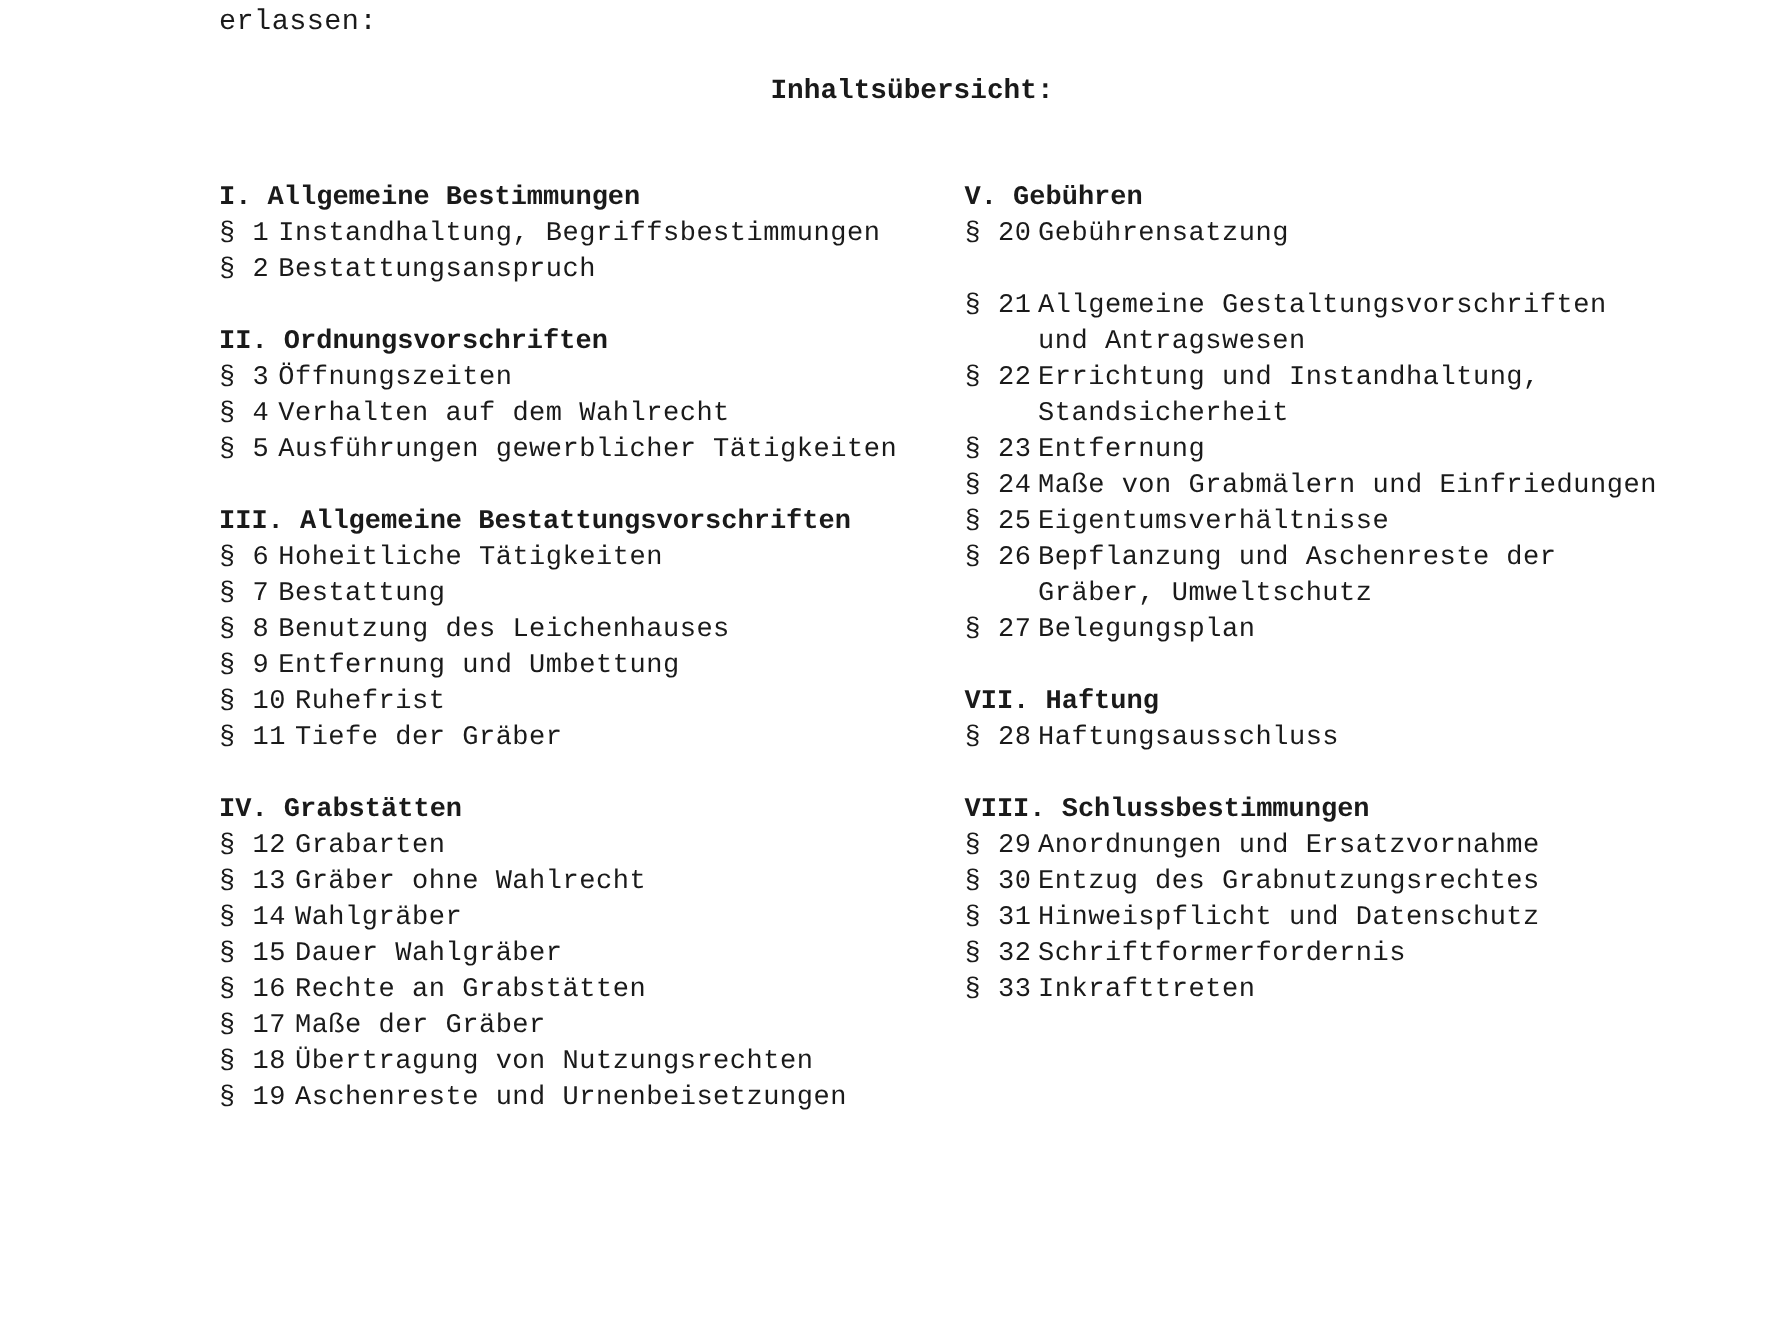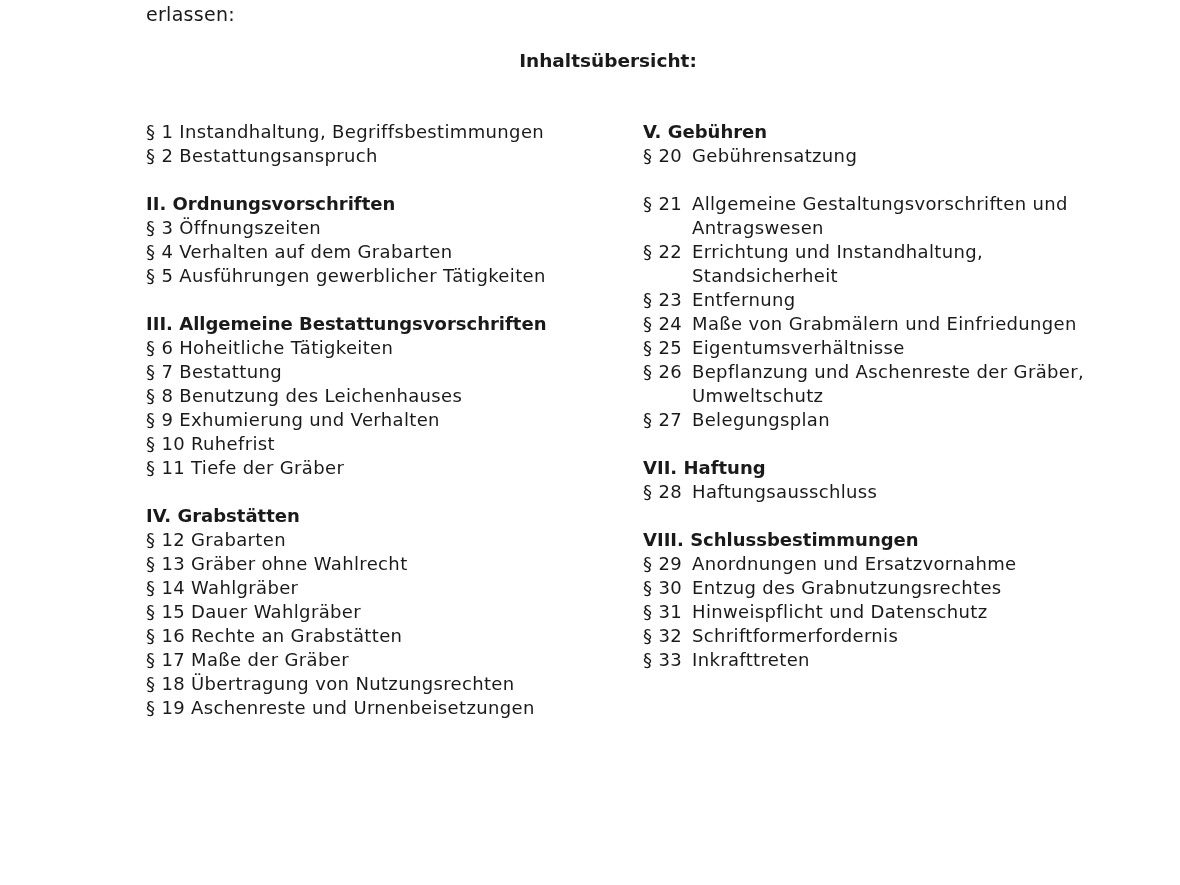--- a/index.html
+++ b/index.html
@@ -2,21 +2,21 @@
 <html><head>
   <meta charset="utf-8">
   <style>
     html, body { margin: 0; padding: 0; }
     body {
       width: 1180px; height: 885px; overflow: hidden;
       background: #ffffff; color: #1a1a1a;
       font-family: "DejaVu Sans", sans-serif;
       position: relative;
     }
-    .page { position: absolute; left: 0; top: 0; width: 1180px; height: 885px; }
+    .page { position: absolute; left: 0; top: 0; width: 1180px; height: 885px; font-family: Liberation Mono, monospace; }
     .intro {
       position: absolute; left: 146px; top: 2px;
       font-size: 19px; line-height: 24px; letter-spacing: 0.3px;
     }
     .toc-title {
       position: absolute; left: 0; width: 1216px; top: 49px; text-align: center;
       font-size: 18.5px; font-weight: bold; line-height: 24px;
     }
     .col { position: absolute; top: 120px; }
     .col-left { left: 146px; width: 470px; }
@@ -36,38 +36,39 @@
   </style>
 </head>
 <body>
 
 <div class="page">
   <div class="intro">erlassen:</div>
   <div class="toc-title">Inhaltsübersicht:</div>
 
   <div class="col col-left">
     <div class="section">
+      <div class="section-heading">I. Allgemeine Bestimmungen</div>
       <div class="entry">
           <span class="num">§ 1</span>
           <span class="title">Instandhaltung, Begriffsbestimmungen</span>
         </div>
       <div class="entry">
           <span class="num">§ 2</span>
           <span class="title">Bestattungsanspruch</span>
         </div>
     </div>
     <div class="section">
       <div class="section-heading">II. Ordnungsvorschriften</div>
       <div class="entry">
           <span class="num">§ 3</span>
           <span class="title">Öffnungszeiten</span>
         </div>
       <div class="entry">
           <span class="num">§ 4</span>
-          <span class="title">Verhalten auf dem Grabarten</span>
+          <span class="title">Verhalten auf dem Wahlrecht</span>
         </div>
       <div class="entry">
           <span class="num">§ 5</span>
           <span class="title">Ausführungen gewerblicher Tätigkeiten</span>
         </div>
     </div>
     <div class="section">
       <div class="section-heading">III. Allgemeine Bestattungsvorschriften</div>
       <div class="entry">
           <span class="num">§ 6</span>
@@ -76,21 +77,21 @@
       <div class="entry">
           <span class="num">§ 7</span>
           <span class="title">Bestattung</span>
         </div>
       <div class="entry">
           <span class="num">§ 8</span>
           <span class="title">Benutzung des Leichenhauses</span>
         </div>
       <div class="entry">
           <span class="num">§ 9</span>
-          <span class="title">Exhumierung und Verhalten</span>
+          <span class="title">Entfernung und Umbettung</span>
         </div>
       <div class="entry">
           <span class="num">§ 10</span>
           <span class="title">Ruhefrist</span>
         </div>
       <div class="entry">
           <span class="num">§ 11</span>
           <span class="title">Tiefe der Gräber</span>
         </div>
     </div>

